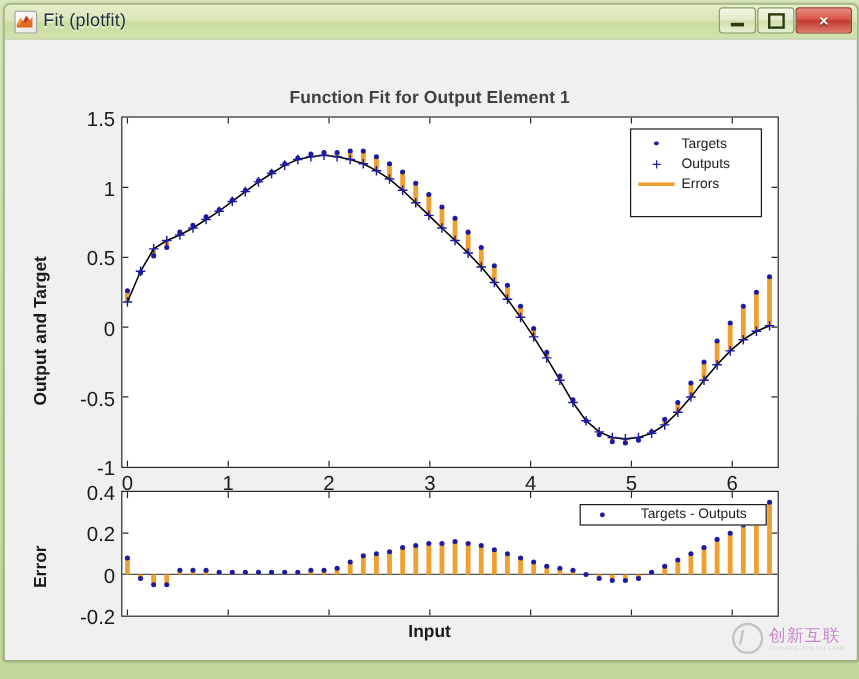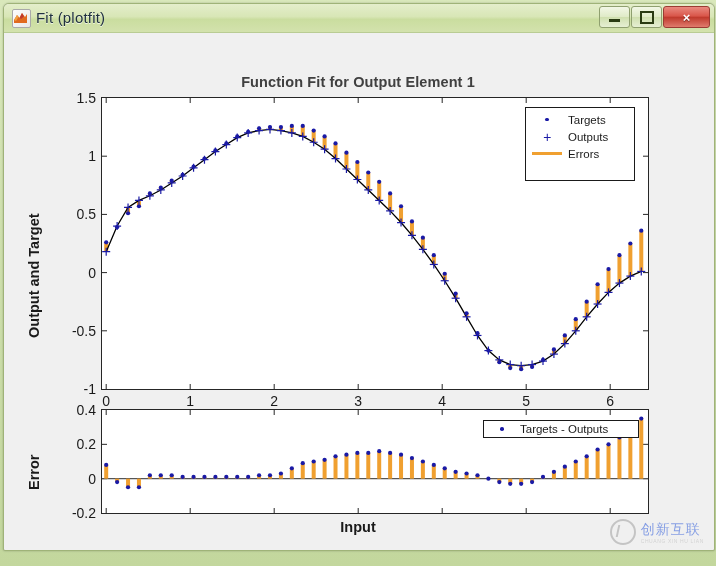--- a/index.html
+++ b/index.html
@@ -89,56 +89,56 @@
     font-size:14.5px;font-weight:bold;color:#1a1a1a;
     white-space:nowrap;
   }
   #ylabTop{left:22px;top:280px;transform:rotate(-90deg);}
   #ylabBot{left:22px;top:432px;transform:rotate(-90deg);}
   .xlabel{
     position:absolute;left:0;top:461px;width:708px;text-align:center;
     font-size:14.5px;font-weight:bold;color:#1a1a1a;
   }
   .tick-lbl{
-    position:absolute;font-size:14px;color:#1a1a1a;
+    position:absolute;font-size:17px;color:#1a1a1a;
     white-space:nowrap;
   }
   .ytick{text-align:right;}
   
   .legend{
     position:absolute;background:#ffffff;border:1px solid #1a1a1a;
     box-sizing:border-box;padding:3px 6px 18px 4px;
   }
   #legendTop{left:521px;top:49px;width:110px;}
   .legrow{display:flex;align-items:center;height:17px;}
   .legkey{width:34px;display:flex;align-items:center;justify-content:center;flex:0 0 34px;}
   .legtxt{font-size:11.5px;color:#1a1a1a;padding-left:4px;}
   .dot{width:3.5px;height:3.5px;border-radius:50%;background:#1a1aa6;}
   .plus{color:#1a1aa6;font-size:14px;line-height:10px;font-weight:500;}
   .linekey{width:30px;height:3px;background:#f0a030;}
   .linekey.black{height:1.4px;background:#000;}
   #legendBot{
     left:479px;top:362px;width:156px;
-    display:flex;align-items:center;padding:2px 4px;
+    display:flex;align-items:center;padding:2px 4px;gap:14px;
   }
   #legendBot .legkey{flex:0 0 28px;}
   
   .watermark{
     position:absolute;right:8px;bottom:4px;
     display:flex;align-items:center;gap:5px;opacity:.5;
   }
   .wm-mark{
     width:22px;height:22px;border:2px solid #9a9a9a;border-radius:50%;
     position:relative;flex:0 0 22px;
   }
   .wm-mark:after{
     content:"";position:absolute;left:5px;top:4px;width:11px;height:12px;
     border-left:2px solid #9a9a9a;transform:skewX(-12deg);
   }
-  .wm-txt{font-size:14px;color:#1d4ed8;letter-spacing:1px;}
+  .wm-txt{font-size:14px;color:#a21caf;letter-spacing:1px;}
   .wm-sub{font-size:5px;color:#b5b5b5;letter-spacing:.6px;display:block;margin-top:-1px;}
 </style>
 </head>
 <body>
 
 <div id="app">
   <div class="win">
 
     <div class="titlebar">
       <div class="title-icon">

